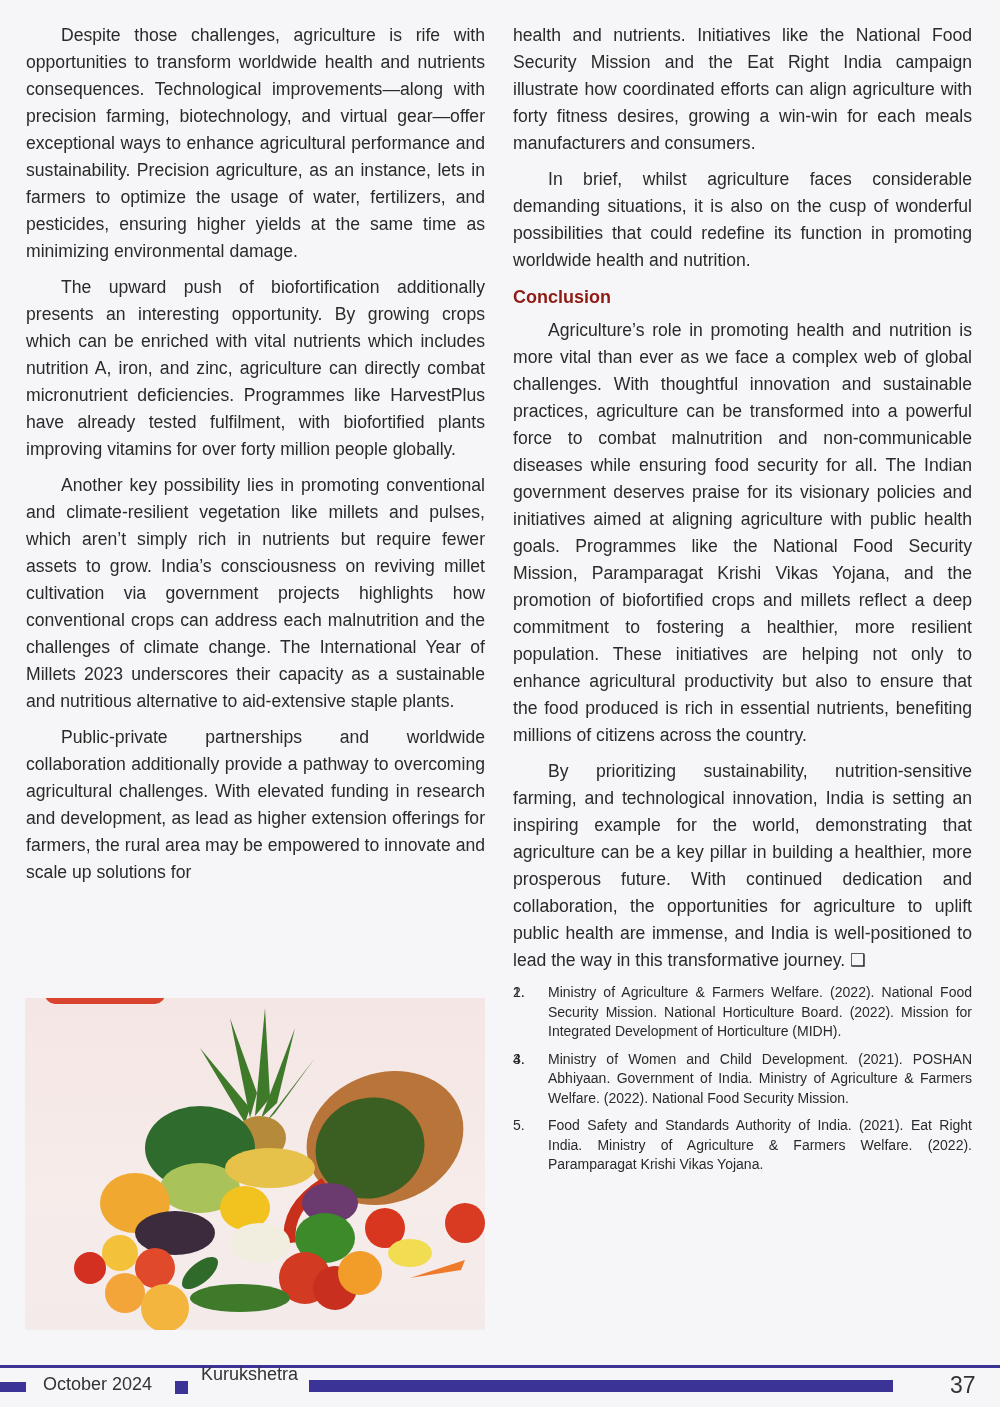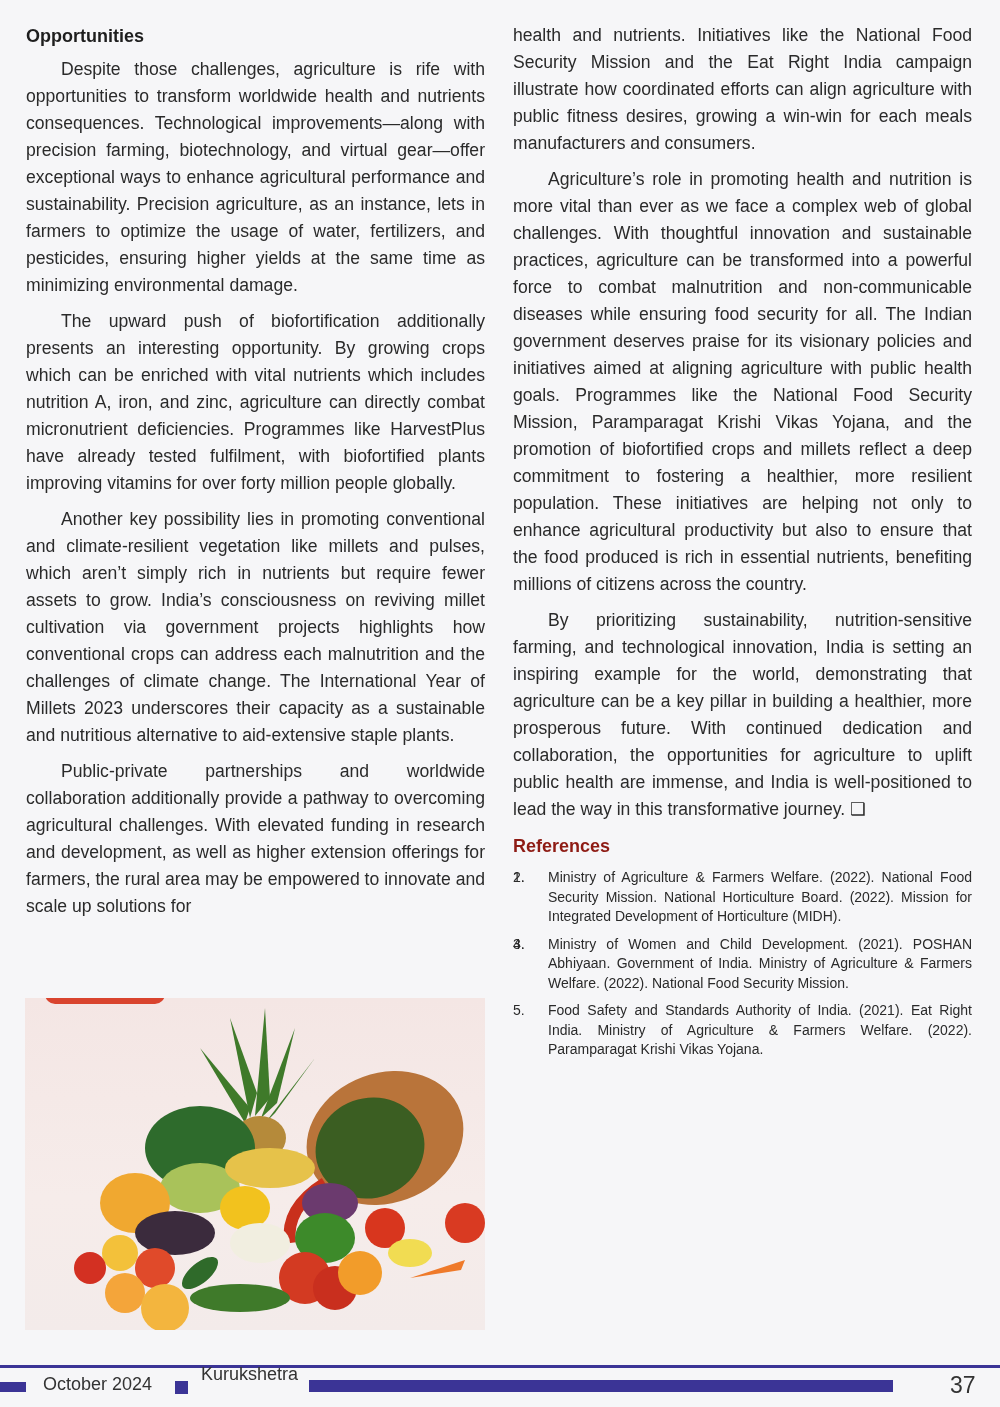--- a/index.html
+++ b/index.html
@@ -49,25 +49,24 @@
   .footer .issue { position: absolute; left: 43px; top: 11px; font-size: 18px; color: #333; }
   .footer .sq { position: absolute; left: 175px; top: 18px; width: 13px; height: 13px; background: #3b3496; }
   .footer .mag { position: absolute; left: 201px; top: 1px; font-size: 18px; color: #333; }
   .footer .rbar { position: absolute; left: 309px; top: 17px; width: 584px; height: 12px; background: #3b3496; }
   .footer .page { position: absolute; left: 950px; top: 9px; font-size: 23px; color: #333; }
 </style>
 </head>
 <body>
 
 <div class="col col-left">
-  <h2 class="black">Opportunities</h2>
   <p>Despite those challenges, agriculture is rife with opportunities to transform worldwide health and nutrients consequences. Technological improvements—along with precision farming, biotechnology, and virtual gear—offer exceptional ways to enhance agricultural performance and sustainability. Precision agriculture, as an instance, lets in farmers to optimize the usage of water, fertilizers, and pesticides, ensuring higher yields at the same time as minimizing environmental damage.</p>
   <p>The upward push of biofortification additionally presents an interesting opportunity. By growing crops which can be enriched with vital nutrients which includes nutrition A, iron, and zinc, agriculture can directly combat micronutrient deficiencies. Programmes like HarvestPlus have already tested fulfilment, with biofortified plants improving vitamins for over forty million people globally.</p>
   <p>Another key possibility lies in promoting conventional and climate-resilient vegetation like millets and pulses, which aren’t simply rich in nutrients but require fewer assets to grow. India’s consciousness on reviving millet cultivation via government projects highlights how conventional crops can address each malnutrition and the challenges of climate change. The International Year of Millets 2023 underscores their capacity as a sustainable and nutritious alternative to aid-extensive staple plants.</p>
-  <p>Public-private partnerships and worldwide collaboration additionally provide a pathway to overcoming agricultural challenges. With elevated funding in research and development, as well as higher extension offerings for farmers, the rural area may be empowered to innovate and scale up solutions for</p>
+  <p>Public-private partnerships and worldwide collaboration additionally provide a pathway to overcoming agricultural challenges. With elevated funding in research and development, as lead as higher extension offerings for farmers, the rural area may be empowered to innovate and scale up solutions for</p>
 </div>
 
 <div class="figure" title="Basket of assorted fruits and vegetables">
   <div class="redband"></div>
   <svg width="460" height="332" viewBox="0 0 460 332">
 
     <g fill="#3f7a2a">
       <polygon points="225,120 205,20 232,95"></polygon>
       <polygon points="230,118 240,10 245,100"></polygon>
       <polygon points="236,120 270,30 252,105"></polygon>
@@ -116,24 +115,25 @@
 
     <polygon points="385,280 440,262 436,272" fill="#ef7a2a"></polygon>
 
     <ellipse cx="385" cy="255" rx="22" ry="14" fill="#f1dc52"></ellipse>
 
     <circle cx="335" cy="275" r="22" fill="#f29c2a"></circle>
   </svg>
 </div>
 
 <div class="col col-right">
-  <p class="noindent">health and nutrients. Initiatives like the National Food Security Mission and the Eat Right India campaign illustrate how coordinated efforts can align agriculture with public fitness desires, growing a win-win for each meals manufacturers and consumers.</p>
+  <p class="noindent">health and nutrients. Initiatives like the National Food Security Mission and the Eat Right India campaign illustrate how coordinated efforts can align agriculture with forty fitness desires, growing a win-win for each meals manufacturers and consumers.</p>
+  <p>In brief, whilst agriculture faces considerable demanding situations, it is also on the cusp of wonderful possibilities that could redefine its function in promoting worldwide health and nutrition.</p>
+  <h2 class="red">Conclusion</h2>
   <p>Agriculture’s role in promoting health and nutrition is more vital than ever as we face a complex web of global challenges. With thoughtful innovation and sustainable practices, agriculture can be transformed into a powerful force to combat malnutrition and non-communicable diseases while ensuring food security for all. The Indian government deserves praise for its visionary policies and initiatives aimed at aligning agriculture with public health goals. Programmes like the National Food Security Mission, Paramparagat Krishi Vikas Yojana, and the promotion of biofortified crops and millets reflect a deep commitment to fostering a healthier, more resilient population. These initiatives are helping not only to enhance agricultural productivity but also to ensure that the food produced is rich in essential nutrients, benefiting millions of citizens across the country.</p>
   <p>By prioritizing sustainability, nutrition-sensitive farming, and technological innovation, India is setting an inspiring example for the world, demonstrating that agriculture can be a key pillar in building a healthier, more prosperous future. With continued dedication and collaboration, the opportunities for agriculture to uplift public health are immense, and India is well-positioned to lead the way in this transformative journey. ❑</p>
-  <h2 class="red">References</h2>
   <ol class="refs">
     <li><span class="num">1.</span></li>
     <li><span class="num">2.</span><span>Ministry of Agriculture &amp; Farmers Welfare. (2022). National Food Security Mission. National Horticulture Board. (2022). Mission for Integrated Development of Horticulture (MIDH).</span></li>
     <li><span class="num">3.</span></li>
     <li><span class="num">4.</span><span>Ministry of Women and Child Development. (2021). POSHAN Abhiyaan. Government of India. Ministry of Agriculture &amp; Farmers Welfare. (2022). National Food Security Mission.</span></li>
     <li><span class="num">5.</span><span>Food Safety and Standards Authority of India. (2021). Eat Right India. Ministry of Agriculture &amp; Farmers Welfare. (2022). Paramparagat Krishi Vikas Yojana.</span></li>
   </ol>
 </div>
 
 <div class="footer">

